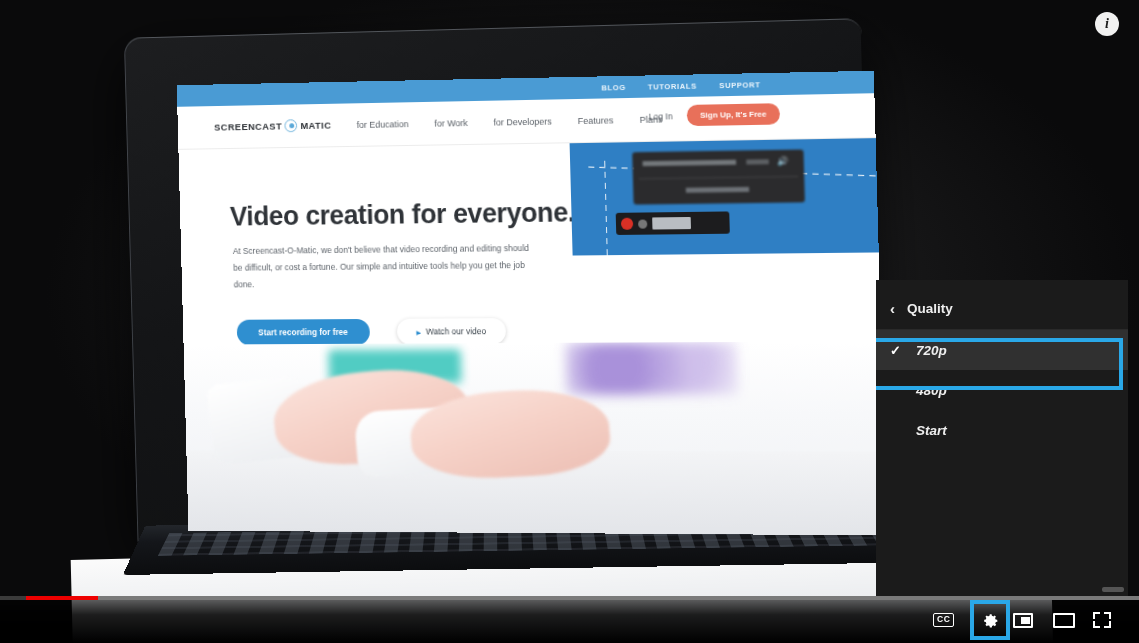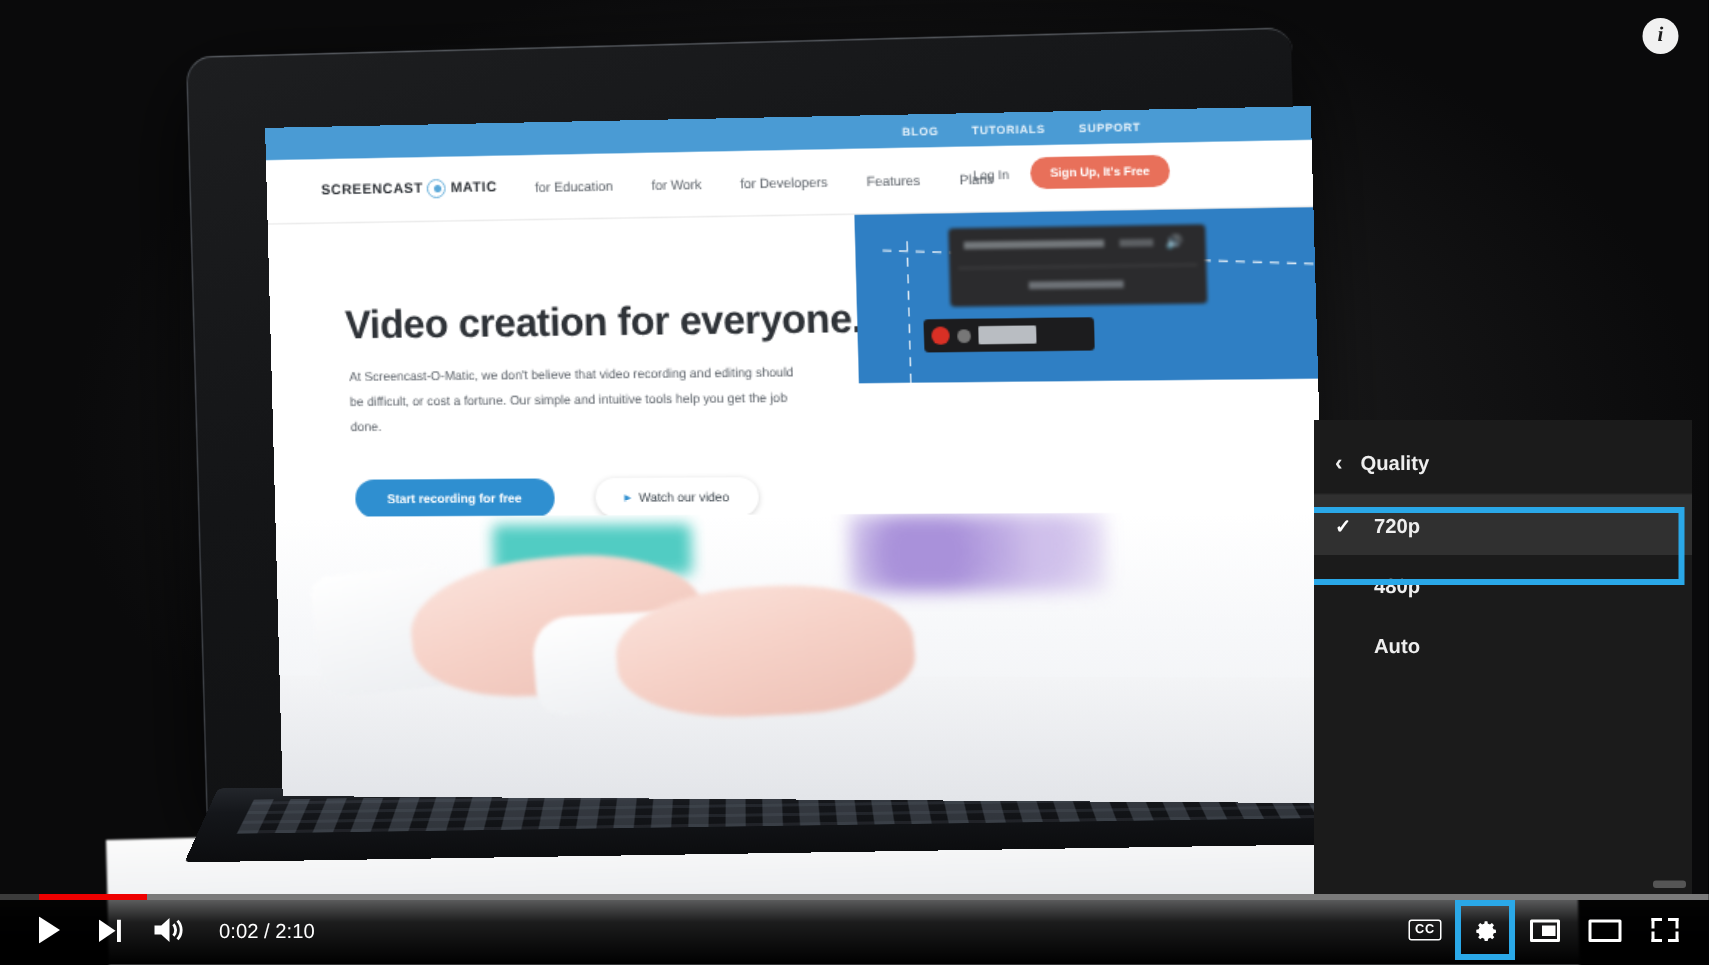--- a/index.html
+++ b/index.html
@@ -188,21 +188,21 @@
   .menu-header{
     display:flex; align-items:center; gap:12px; height:42px; padding-left:14px;
     font-size:13.5px; font-weight:700; border-bottom:1px solid #2a2a2a;
   }
   .chev-back{ font-size:15px; color:#eee; line-height:1; }
   .menu-item{
     display:flex; align-items:center; height:40px; padding-left:14px;
     font-size:13.5px; font-weight:700; color:#eee;
   }
   .menu-item .tick{ width:26px; font-size:13px; color:#fff; }
-  .menu-item .lbl{ margin-left:0; }
+  .menu-item .lbl{ margin-left:0;font-style:italic; }
   .menu-item.plain .lbl{ margin-left:26px; }
   .menu-item.selected{ background:#303030; }
   .hl-box{
     position:absolute; left:-9px; top:58px; width:256px; height:52px;
     border:4px solid #2aa8e8; pointer-events:none;
   }
   .menu-scrollbar{
     position:absolute; right:4px; bottom:4px; width:22px; height:5px;
     background:#555; border-radius:2px;
   }
@@ -213,21 +213,21 @@
   .progress{
     position:absolute; left:0; top:0; width:1139px; height:4px; background:#4d4d4d;
   }
   .progress .buffer{ position:absolute; left:0; top:0; height:100%; width:100%; background:#7a7a7a; }
   .progress .played{ position:absolute; left:26px; top:0; height:100%; width:72px; background:#ee0000; }
   .progress .rail-left{ position:absolute; left:0; top:0; height:100%; width:26px; background:#3b3b3b; }
 
   .ctrl-left{ position:absolute; left:16px; top:8px; display:flex; align-items:center; gap:6px; height:32px; }
   .ctrl-right{ position:absolute; right:12px; top:8px; display:flex; align-items:center; gap:6px; height:32px; }
   .cbtn{
-    width:34px; height:32px; display:flex; align-items:center; justify-content:center;
+    width:34px; height:32px; display:flex; align-items:center; justify-content:flex-start;
     color:#fff; cursor:pointer;
   }
   .time-label{ color:#fff; font-size:13.5px; margin-left:10px; white-space:nowrap; }
   .cc-btn{
     border:1.6px solid #fff; border-radius:2px; font-size:8.5px; font-weight:700;
     padding:1px 3px; color:#fff; line-height:1.15; letter-spacing:.5px;
   }
   .gear-wrap{ position:relative; width:34px; height:32px; display:flex; align-items:center; justify-content:center; }
   .gear-hl{ position:absolute; left:-3px; top:-4px; width:40px; height:40px; border:4px solid #2aa8e8; }
   .mini-player{ width:20px; height:15px; border:2px solid #fff; border-radius:1px; position:relative; }
@@ -332,56 +332,35 @@
     </div>
 
     <div class="menu-item selected">
       <span class="tick">✓</span>
       <span class="lbl">720p</span>
     </div>
     <div class="menu-item plain">
       <span class="lbl">480p</span>
     </div>
     <div class="menu-item plain">
-      <span class="lbl">Auto</span>
+      <span class="lbl">Start</span>
     </div>
 
     <div class="hl-box"></div>
     <div class="menu-scrollbar"></div>
   </div>
 
   <div class="controls">
 
     <div class="progress">
       <div class="buffer"></div>
       <div class="rail-left"></div>
       <div class="played"></div>
     </div>
 
-    <div class="ctrl-left">
-      <div class="cbtn" title="Play">
-        <svg width="16" height="18" viewBox="0 0 16 18">
-          <polygon points="1,0 15,9 1,18" fill="#fff"></polygon>
-        </svg>
-      </div>
-      <div class="cbtn" title="Next">
-        <svg width="17" height="15" viewBox="0 0 17 15">
-          <polygon points="1,0 12,7.5 1,15" fill="#fff"></polygon>
-          <rect x="13" y="0" width="2.6" height="15" fill="#fff"></rect>
-        </svg>
-      </div>
-      <div class="cbtn" title="Mute">
-        <svg width="22" height="18" viewBox="0 0 22 18">
-          <polygon points="1,6 5.5,6 11,1 11,17 5.5,12 1,12" fill="#fff"></polygon>
-          <path d="M13.6 5.2a5.6 5.6 0 0 1 0 7.6" stroke="#fff" stroke-width="1.9" fill="none"></path>
-          <path d="M16.3 2.8a9 9 0 0 1 0 12.4" stroke="#fff" stroke-width="1.9" fill="none"></path>
-        </svg>
-      </div>
-      <div class="time-label">0:02 / 2:10</div>
-    </div>
 
     <div class="ctrl-right">
       <div class="cbtn">
         <span class="cc-btn">CC</span>
       </div>
 
       <div class="gear-wrap">
         <div class="gear-hl"></div>
         <svg width="20" height="20" viewBox="0 0 20 20" style="position:relative;">
           <path fill="#fff" d="M10 6.6a3.4 3.4 0 1 0 0 6.8 3.4 3.4 0 0 0 0-6.8zm0 5a1.6 1.6 0 1 1 0-3.2 1.6 1.6 0 0 1 0 3.2z"></path>

